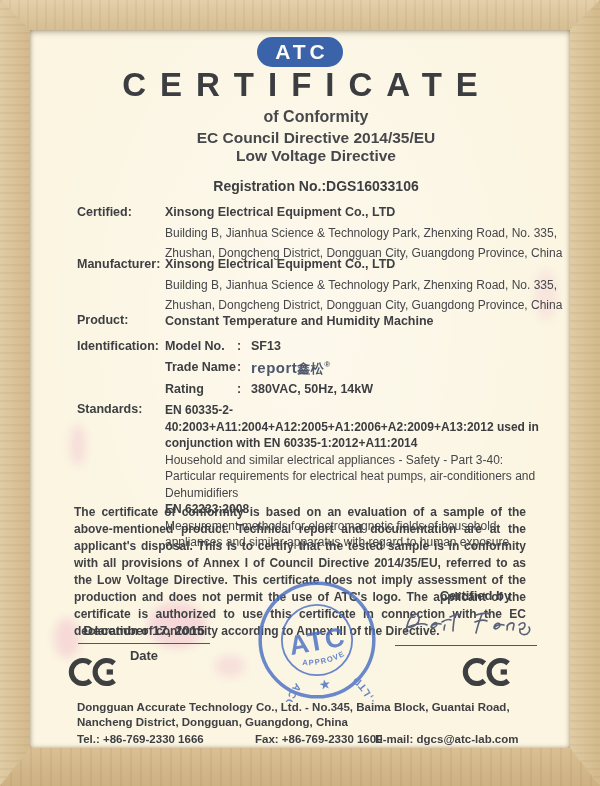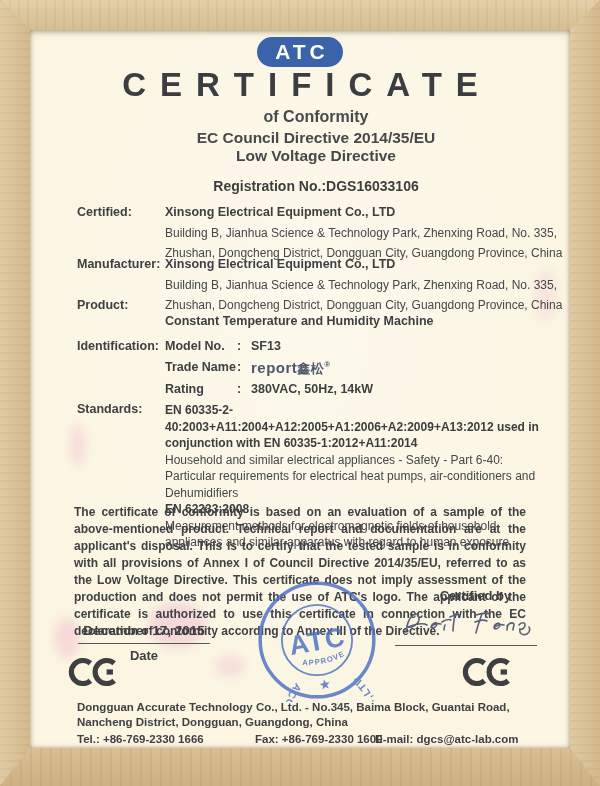--- a/index.html
+++ b/index.html
@@ -114,40 +114,40 @@
   <div class="abs reg center">Registration No.:DGS16033106</div>
 
   <div class="abs flabel" style="top:175px;">Certified:</div>
   <div class="abs fvalue" style="top:175px;">Xinsong Electrical Equipment Co., LTD</div>
   <div class="abs faddr" style="top:193px;">Building B, Jianhua Science &amp; Technology Park, Zhenxing Road, No. 335, Zhushan, Dongcheng District, Dongguan City, Guangdong Province, China</div>
 
   <div class="abs flabel" style="top:227px;">Manufacturer:</div>
   <div class="abs fvalue" style="top:227px;">Xinsong Electrical Equipment Co., LTD</div>
   <div class="abs faddr" style="top:245px;">Building B, Jianhua Science &amp; Technology Park, Zhenxing Road, No. 335, Zhushan, Dongcheng District, Dongguan City, Guangdong Province, China</div>
 
-  <div class="abs flabel" style="top:268px;">Product:</div>
+  <div class="abs flabel" style="top:283px;">Product:</div>
   <div class="abs fvalue" style="top:284px;">Constant Temperature and Humidity Machine</div>
 
   <div class="abs flabel" style="top:309px;">Identification:</div>
   <div class="abs sublabel" style="top:309px;">Model No.</div>
   <div class="abs subcolon" style="top:309px;">:</div>
   <div class="abs subvalue" style="top:309px;">SF13</div>
 
   <div class="abs sublabel" style="top:330px;">Trade Name</div>
   <div class="abs subcolon" style="top:330px;">:</div>
   <div class="abs subvalue brand" style="top:329px;"><span>report</span><span class="brand-cjk">鑫松</span><sup>®</sup></div>
 
   <div class="abs sublabel" style="top:352px;">Rating</div>
   <div class="abs subcolon" style="top:352px;">:</div>
   <div class="abs subvalue" style="top:352px;">380VAC, 50Hz, 14kW</div>
 
   <div class="abs flabel" style="top:372px;">Standards:</div>
   <div class="abs std-lines">
     <div class="bold-line">EN 60335-2-40:2003+A11:2004+A12:2005+A1:2006+A2:2009+A13:2012 used in conjunction with EN 60335-1:2012+A11:2014</div>
-    <div>Household and similar electrical appliances - Safety - Part 6-40:</div>
+    <div>Household and similar electrical appliances - Safety - Part 3-40:</div>
     <div>Particular requirements for electrical heat pumps, air-conditioners and Dehumidifiers</div>
     <div class="bold-line">EN 62233:2008</div>
     <div>Measurement methods for electromagnetic fields of household appliances and similar apparatus with regard to human exposure</div>
   </div>
 
   <div class="abs body-par">The certificate of conformity is based on an evaluation of a sample of the above-mentioned product. Technical report and documentation are at the applicant's disposal. This is to certify that the tested sample is in conformity with all provisions of Annex I of Council Directive 2014/35/EU, referred to as the Low Voltage Directive. This certificate does not imply assessment of the production and does not permit the use of ATC's logo. The applicant of the certificate is authorized to use this certificate in connection with the EC declaration of conformity according to Annex III of the Directive.</div>
 
   <div class="abs certified">Certified by</div>
   <svg class="abs sig-svg" width="140" height="42" viewBox="0 0 140 42">
     <g fill="none" stroke="#5b6178" stroke-width="1.6" stroke-linecap="round">

